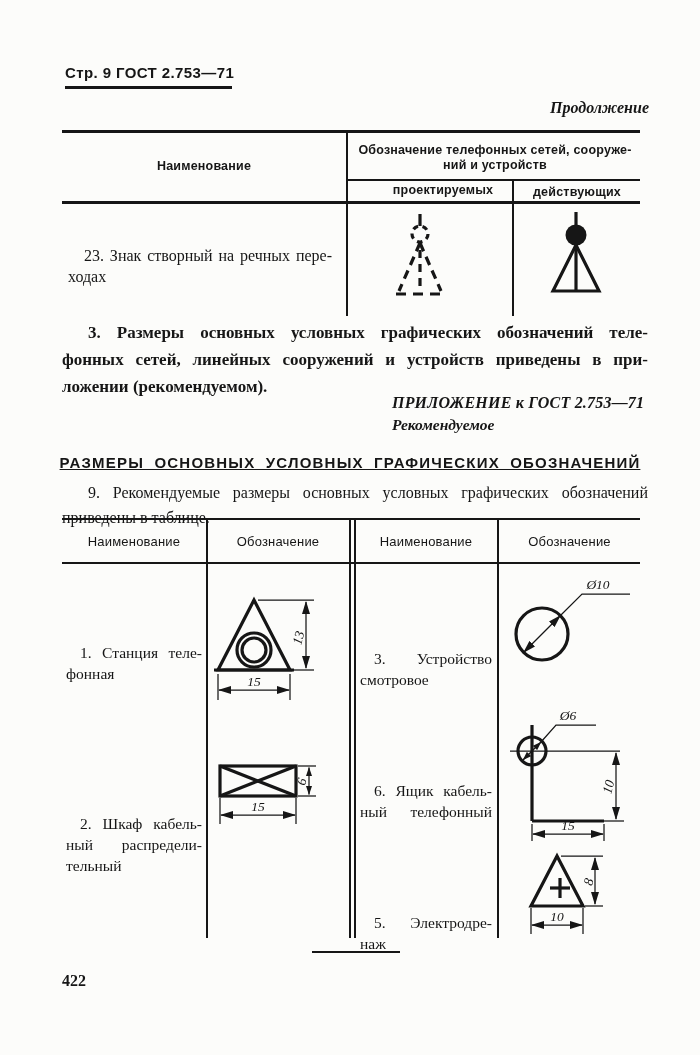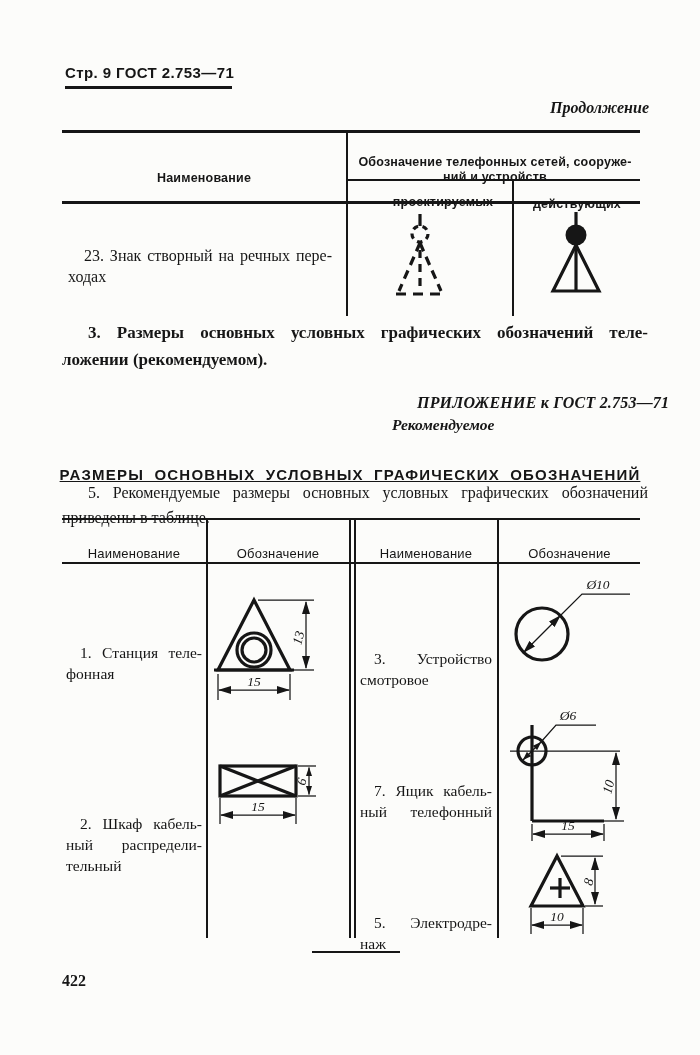--- a/index.html
+++ b/index.html
@@ -1,30 +1,30 @@
 <!DOCTYPE html>
 <html><head>
 <meta charset="utf-8">
 <style>
   html,body{margin:0;padding:0;background:#e8e8e6;}
   .page{position:relative;width:700px;height:1055px;background:#fcfcfa;color:#161616;
         font-family:"Liberation Serif",serif;overflow:hidden;}
   .abs{position:absolute;}
   .rule{position:absolute;background:#161616;}
-  .ctr{text-align:center;margin-top:12px;}
+  .ctr{text-align:center;}
   .jl{text-align:justify;text-align-last:justify;}
   .pl{padding-left:16px;}
   .hdr{font:700 15px "Liberation Sans",sans-serif;letter-spacing:.4px;}
   .cont{font:italic 700 16px "Liberation Serif",serif;text-align:right;}
   .thead{font:700 12.5px "Liberation Sans",sans-serif;letter-spacing:.2px;line-height:15px;}
   .thead2{font:400 13px "Liberation Sans",sans-serif;letter-spacing:.2px;}
   .body16{font:400 16px "Liberation Serif",serif;line-height:21px;}
   .body17{font:400 17px "Liberation Serif",serif;line-height:27px;}
   .cell{font:400 15.5px "Liberation Serif",serif;line-height:21px;margin-top:48px;}
-  .apx{font:italic 600 16px "Liberation Serif",serif;letter-spacing:.2px;margin-left:25px;}
+  .apx{font:italic 600 16px "Liberation Serif",serif;letter-spacing:.2px;}
   .apx2{font:italic 600 15.5px "Liberation Serif",serif;}
   .bighead{font:700 15px "Liberation Sans",sans-serif;letter-spacing:1.2px;word-spacing:5px;}
   .pagenum{font:600 16px "Liberation Serif",serif;}
   svg{display:block;}
   svg .thick{stroke:#161616;stroke-width:3.2;fill:none;}
   svg .thin{stroke:#161616;stroke-width:1.25;fill:none;}
   svg .dimln{stroke:#161616;stroke-width:1.25;fill:none;}
   svg .dim{font:italic 13.5px "Liberation Serif",serif;fill:#161616;}
 </style>
 </head>
@@ -78,28 +78,29 @@
     <svg class="abs" style="left:486px;top:78px;" width="56" height="86" viewBox="0 0 56 86">
       <line class="thick" x1="28" y1="1" x2="28" y2="16"></line>
       <circle cx="28" cy="24" r="10.5" fill="#161616"></circle>
       <polygon class="thick" points="28,34 5,80 51,80"></polygon>
       <line class="thick" x1="28" y1="34" x2="28" y2="80" stroke-width="2.4"></line>
     </svg>
   </div>
 
   <div class="abs body17" style="left:62px;top:319px;width:586px;font-weight:bold;">
     <div class="jl" style="padding-left:26px;">3. Размеры основных условных графических обозначений теле-</div>
+    <div class="jl">фонных сетей, линейных сооружений и устройств приведены в при-</div>
     <div>ложении (рекомендуемом).</div>
   </div>
 
   <div class="abs apx" style="left:392px;top:394px;">ПРИЛОЖЕНИЕ к ГОСТ 2.753—71</div>
   <div class="abs apx2" style="left:392px;top:416px;">Рекомендуемое</div>
   <div class="abs bighead ctr" style="left:50px;top:454px;width:600px;text-decoration:underline;">РАЗМЕРЫ ОСНОВНЫХ УСЛОВНЫХ ГРАФИЧЕСКИХ ОБОЗНАЧЕНИЙ</div>
   <div class="abs body16" style="left:62px;top:480px;width:586px;line-height:25px;">
-    <div class="jl" style="padding-left:26px;">5. Рекомендуемые размеры основных условных графических обозначений</div>
+    <div class="jl" style="padding-left:26px;">9. Рекомендуемые размеры основных условных графических обозначений</div>
     <div>приведены в таблице.</div>
   </div>
 
   <div class="abs" style="left:62px;top:518px;width:578px;height:418px;border-top:2.5px solid #161616;">
     <div class="rule" style="left:0;top:42px;width:578px;height:2px;"></div>
     <div class="rule" style="left:144px;top:0;width:1.5px;height:418px;"></div>
     <div class="rule" style="left:287px;top:0;width:1.5px;height:418px;"></div>
     <div class="rule" style="left:292px;top:0;width:1.5px;height:418px;"></div>
     <div class="rule" style="left:435px;top:0;width:1.5px;height:418px;"></div>
 
@@ -154,21 +155,21 @@
       <line class="thin" x1="92" y1="38" x2="110" y2="38"></line>
       <line class="dimln" x1="103" y1="9.5" x2="103" y2="36.5" marker-start="url(#arwS)" marker-end="url(#arwS)"></line>
       <text class="dim" x="97" y="27" text-anchor="middle" transform="rotate(-75 97 24)">6</text>
       <line class="thin" x1="14" y1="40" x2="14" y2="66"></line>
       <line class="thin" x1="90" y1="40" x2="90" y2="66"></line>
       <line class="dimln" x1="15" y1="57" x2="89" y2="57" marker-start="url(#arw)" marker-end="url(#arw)"></line>
       <text class="dim" x="52" y="53" text-anchor="middle">15</text>
     </svg>
 
     <div class="abs cell" style="left:298px;top:212px;width:132px;">
-      <div class="jl" style="padding-left:14px;">7. Ящик кабель-</div>
+      <div class="jl" style="padding-left:14px;">6. Ящик кабель-</div>
       <div class="jl">ный телефонный</div>
     </div>
 
     <svg class="abs" style="left:442px;top:183px;" width="134" height="140" viewBox="0 0 134 140">
       <line class="thin" x1="6" y1="48" x2="116" y2="48"></line>
       <line class="thick" x1="28" y1="22" x2="28" y2="118"></line>
       <circle class="thick" cx="28" cy="48" r="14"></circle>
       <line class="dimln" x1="19" y1="57" x2="37" y2="39" marker-start="url(#arwS)" marker-end="url(#arwS)"></line>
       <polyline class="thin" points="37,39 52,22 92,22"></polyline>
       <text class="dim" x="64" y="17" text-anchor="middle">Ø6</text>

